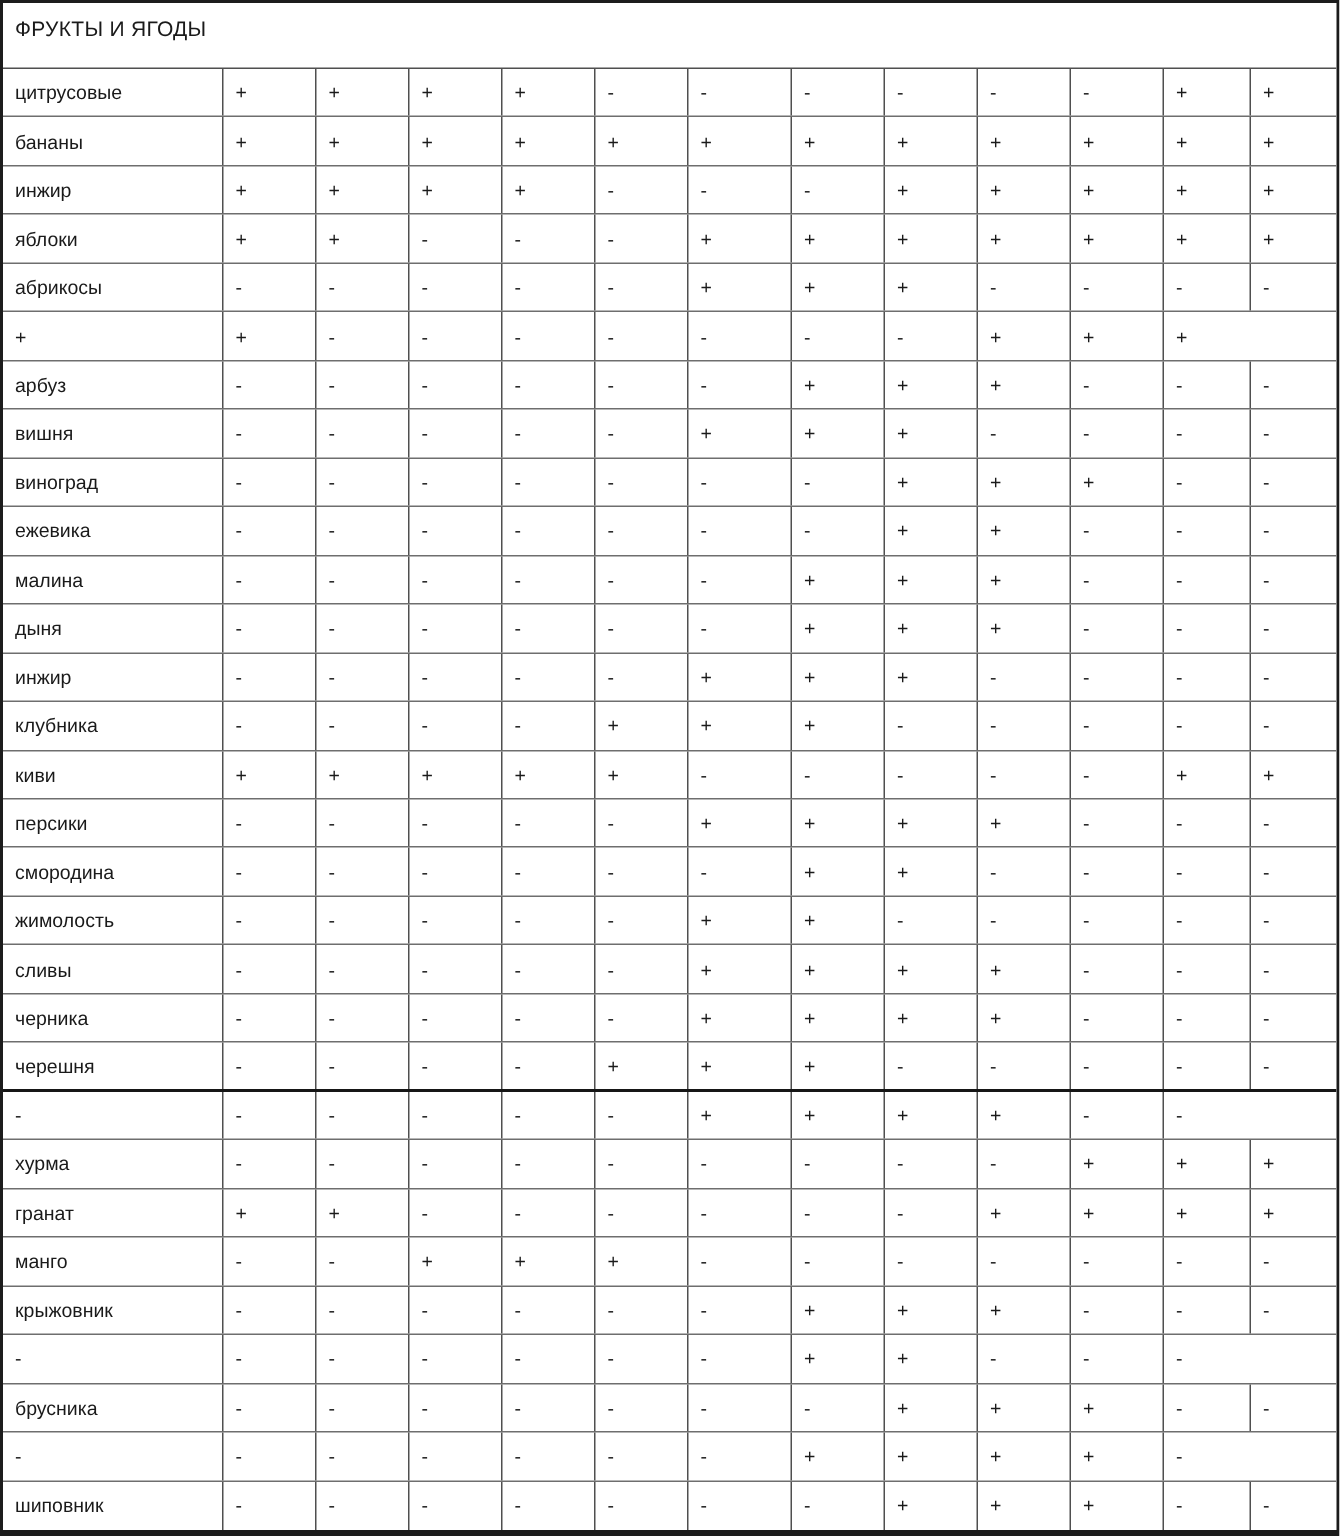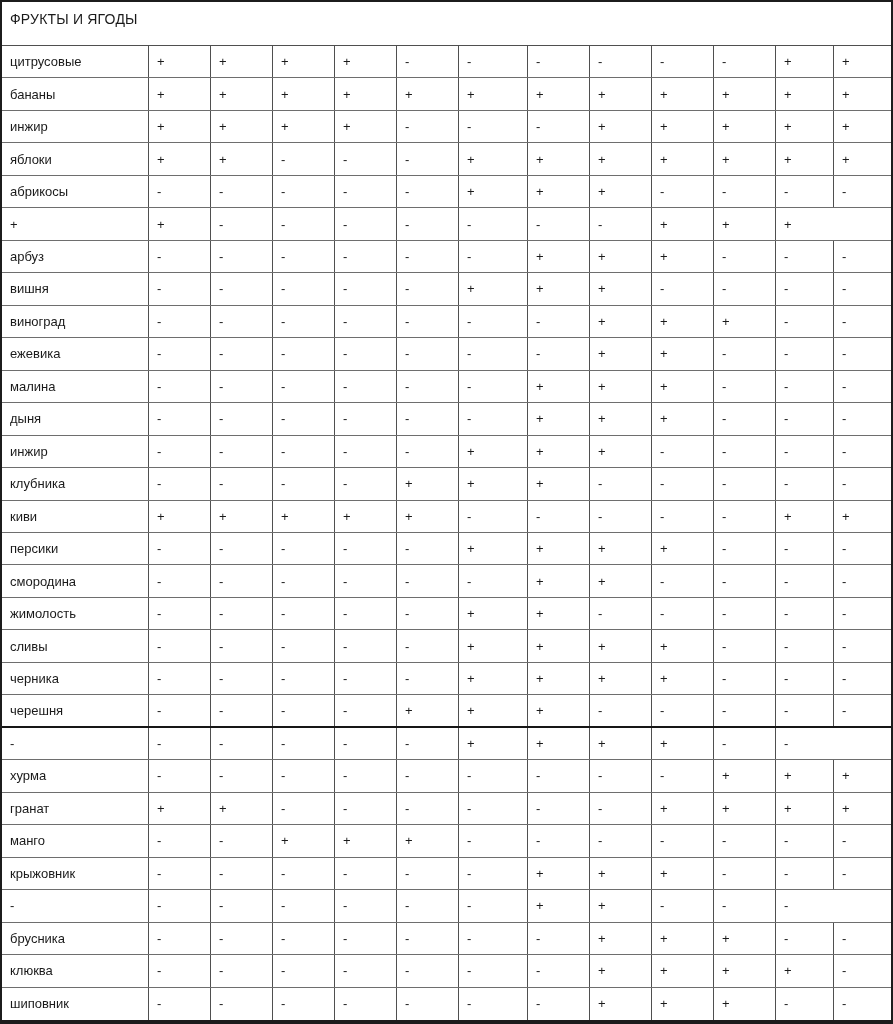--- a/index.html
+++ b/index.html
@@ -450,21 +450,20 @@
         <div class="cell value">-</div>
         <div class="cell value">-</div>
         <div class="cell value">-</div>
         <div class="cell value">+</div>
         <div class="cell value">+</div>
         <div class="cell value">+</div>
         <div class="cell value">-</div>
         <div class="cell value">-</div>
       </div>
       <div class="row">
-    <div class="cell label">клюква</div>
   <div class="cell value">-</div>
         <div class="cell value">-</div>
         <div class="cell value">-</div>
         <div class="cell value">-</div>
         <div class="cell value">-</div>
         <div class="cell value">-</div>
         <div class="cell value">-</div>
         <div class="cell value">+</div>
         <div class="cell value">+</div>
         <div class="cell value">+</div>

